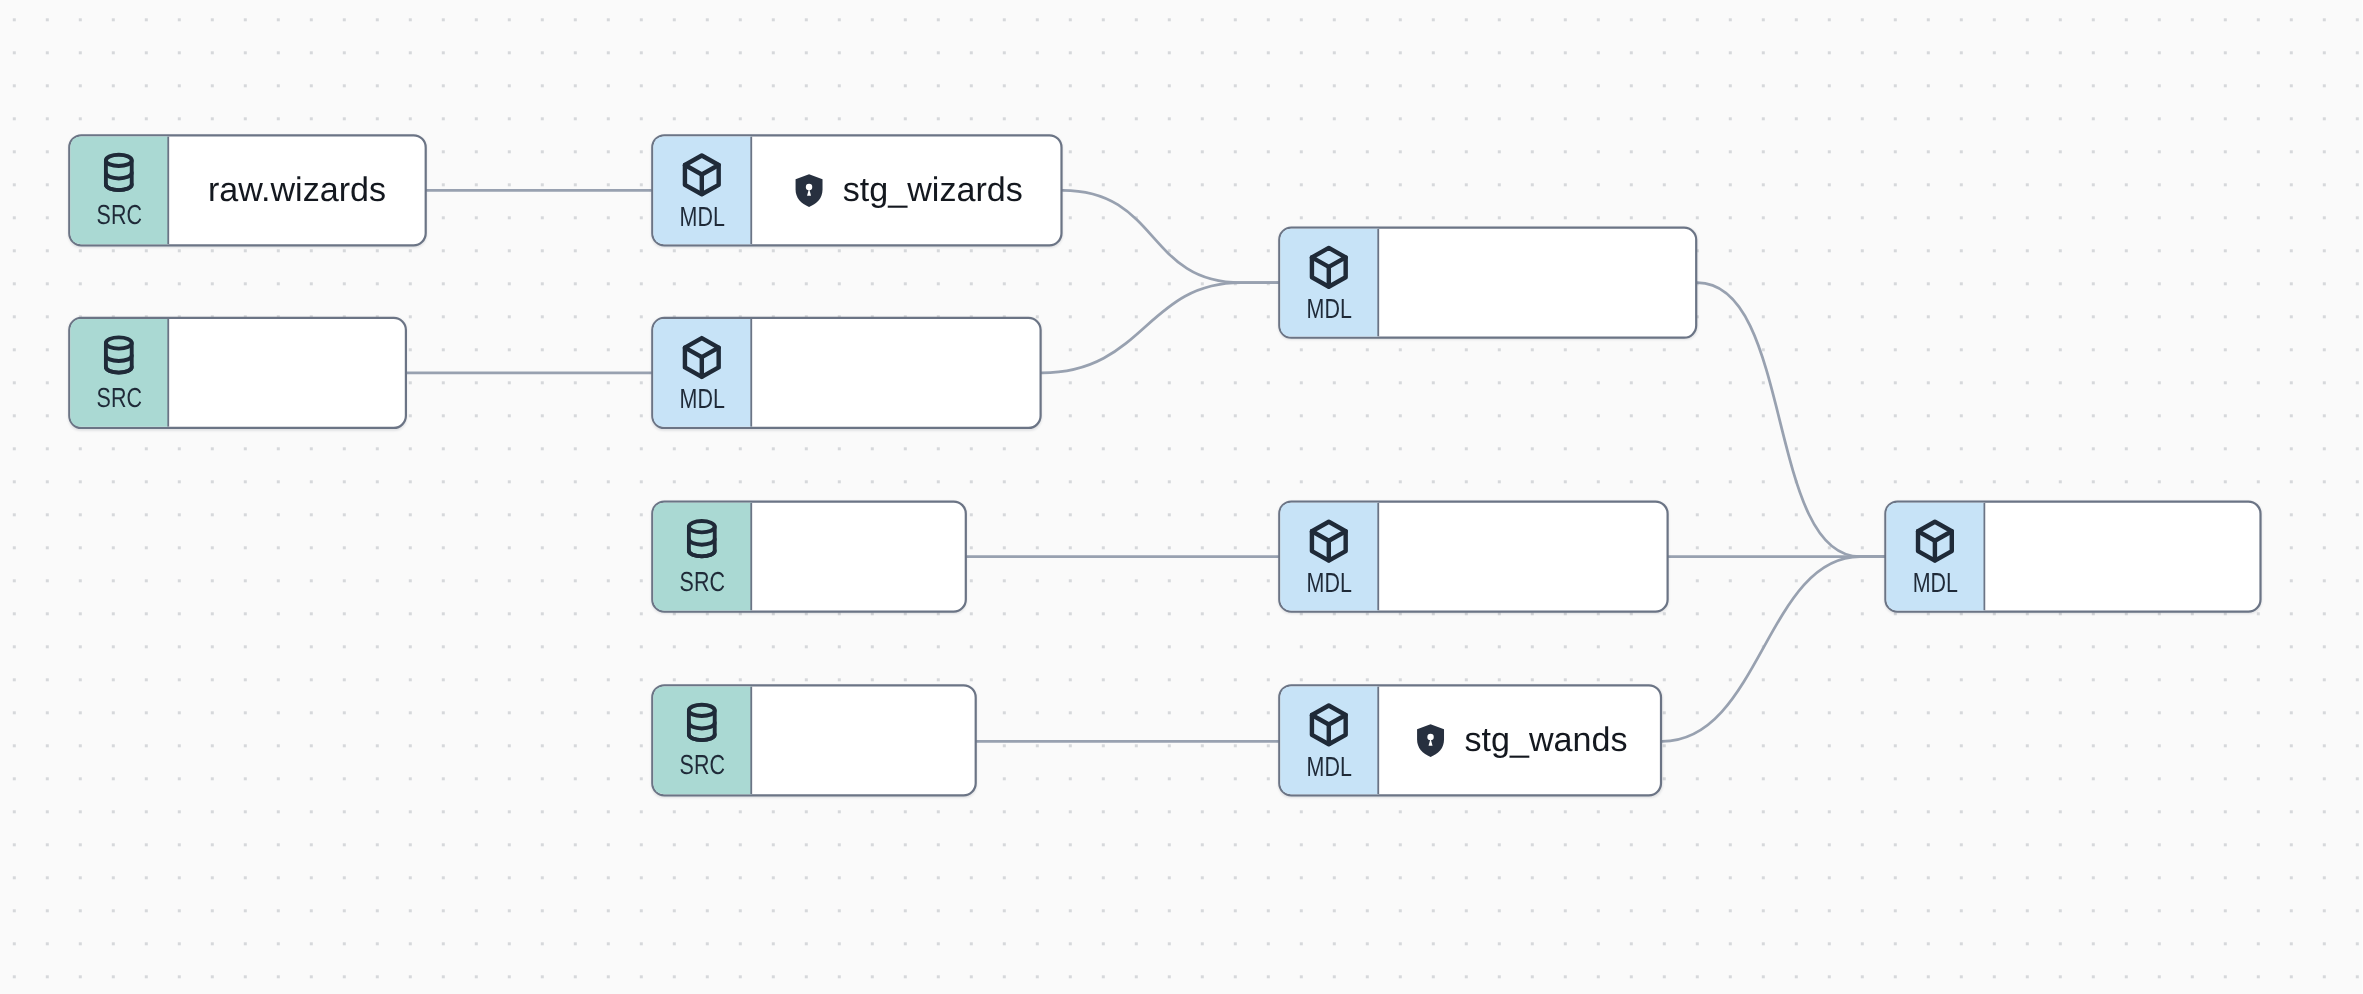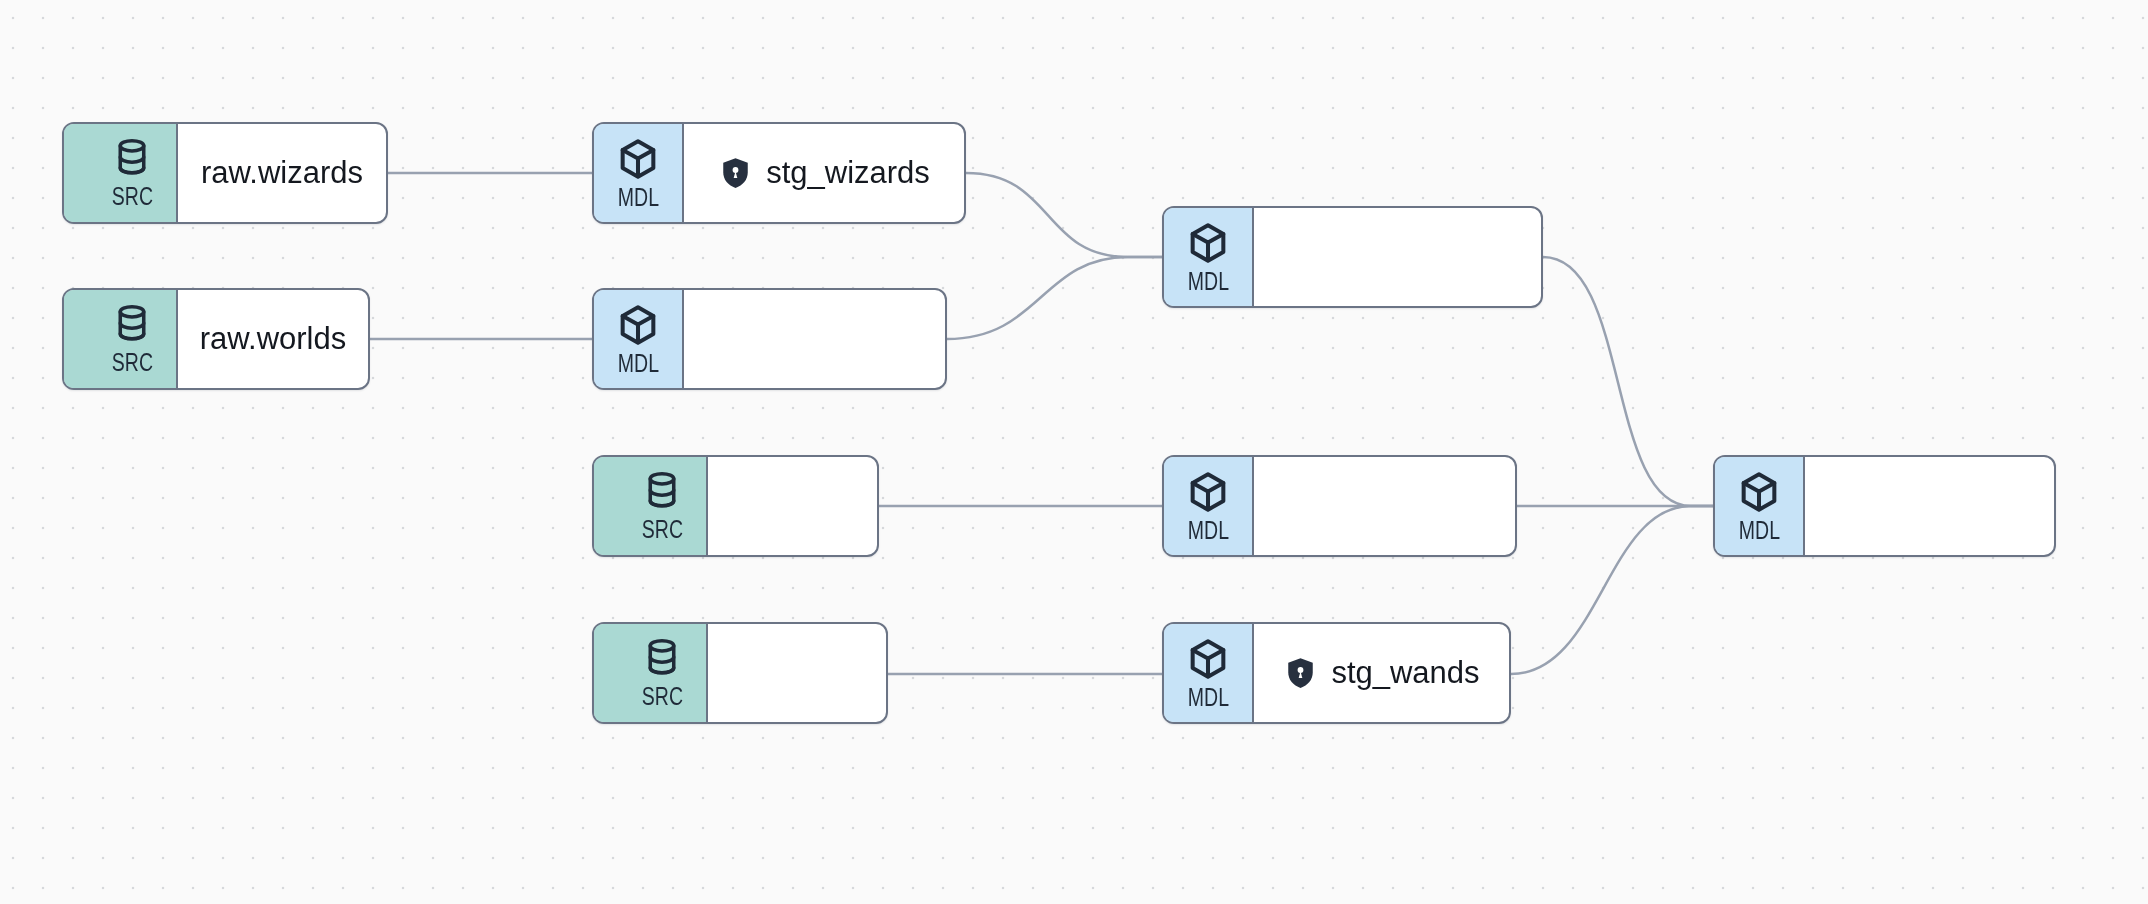--- a/index.html
+++ b/index.html
@@ -40,21 +40,21 @@
     flex: none;
     width: 88px;
     display: flex;
     flex-direction: column;
     align-items: center;
     justify-content: center;
     gap: 3px;
     border-right: 2.5px solid var(--node-border, #6b7485);
     border-radius: 9px 0 0 9px;
   }
-  .node.source .badge { background: var(--source-badge, #aad9d3); padding-left: 24px; }
+  .node.source .badge { background: var(--source-badge, #aad9d3); }
   .node.model  .badge { background: var(--model-badge, #c7e3f7); }
   .badge-icon { display: flex; }
   .badge-icon svg { stroke: var(--badge-text, #1f2a38); }
   .badge-label {
     font-size: 25px;
     font-weight: 500;
     line-height: 1;
     color: var(--badge-text, #1f2a38);
     transform: scaleX(0.78);
     letter-spacing: 0;
@@ -112,23 +112,20 @@
           <span class="badge-icon">
             <svg width="36" height="44" viewBox="0 0 24 30" fill="none" stroke-width="2.4" stroke-linecap="round" stroke-linejoin="round">
               <ellipse cx="12" cy="6" rx="8" ry="3.5"></ellipse>
               <path d="M20 13.7c0 1.93-3.58 3.5-8 3.5s-8-1.57-8-3.5"></path>
               <path d="M20 20.9c0 1.93-3.58 3.5-8 3.5s-8-1.57-8-3.5"></path>
               <path d="M4 6v14.9c0 1.93 3.58 3.5 8 3.5s8-1.57 8-3.5V6"></path>
             </svg>
           </span>
           <span class="badge-label">SRC</span>
         </div>
-        <div class="label-area">
-          <span class="node-name">raw.worlds</span>
-        </div>
       </div>
       <div class="node model" style="left: 592px; top: 122px; width: 374px; height: 102px;">
         <div class="badge">
           <span class="badge-icon">
             <svg width="46" height="46" viewBox="0 0 24 24" fill="none" stroke-width="2.1" stroke-linecap="round" stroke-linejoin="round">
               <path d="M12 2.8 20 7.3 12 11.8 4 7.3Z"></path>
               <path d="M4 7.3v9.4l8 4.5 8-4.5V7.3"></path>
               <path d="M12 11.8V21"></path>
             </svg>
           </span>

